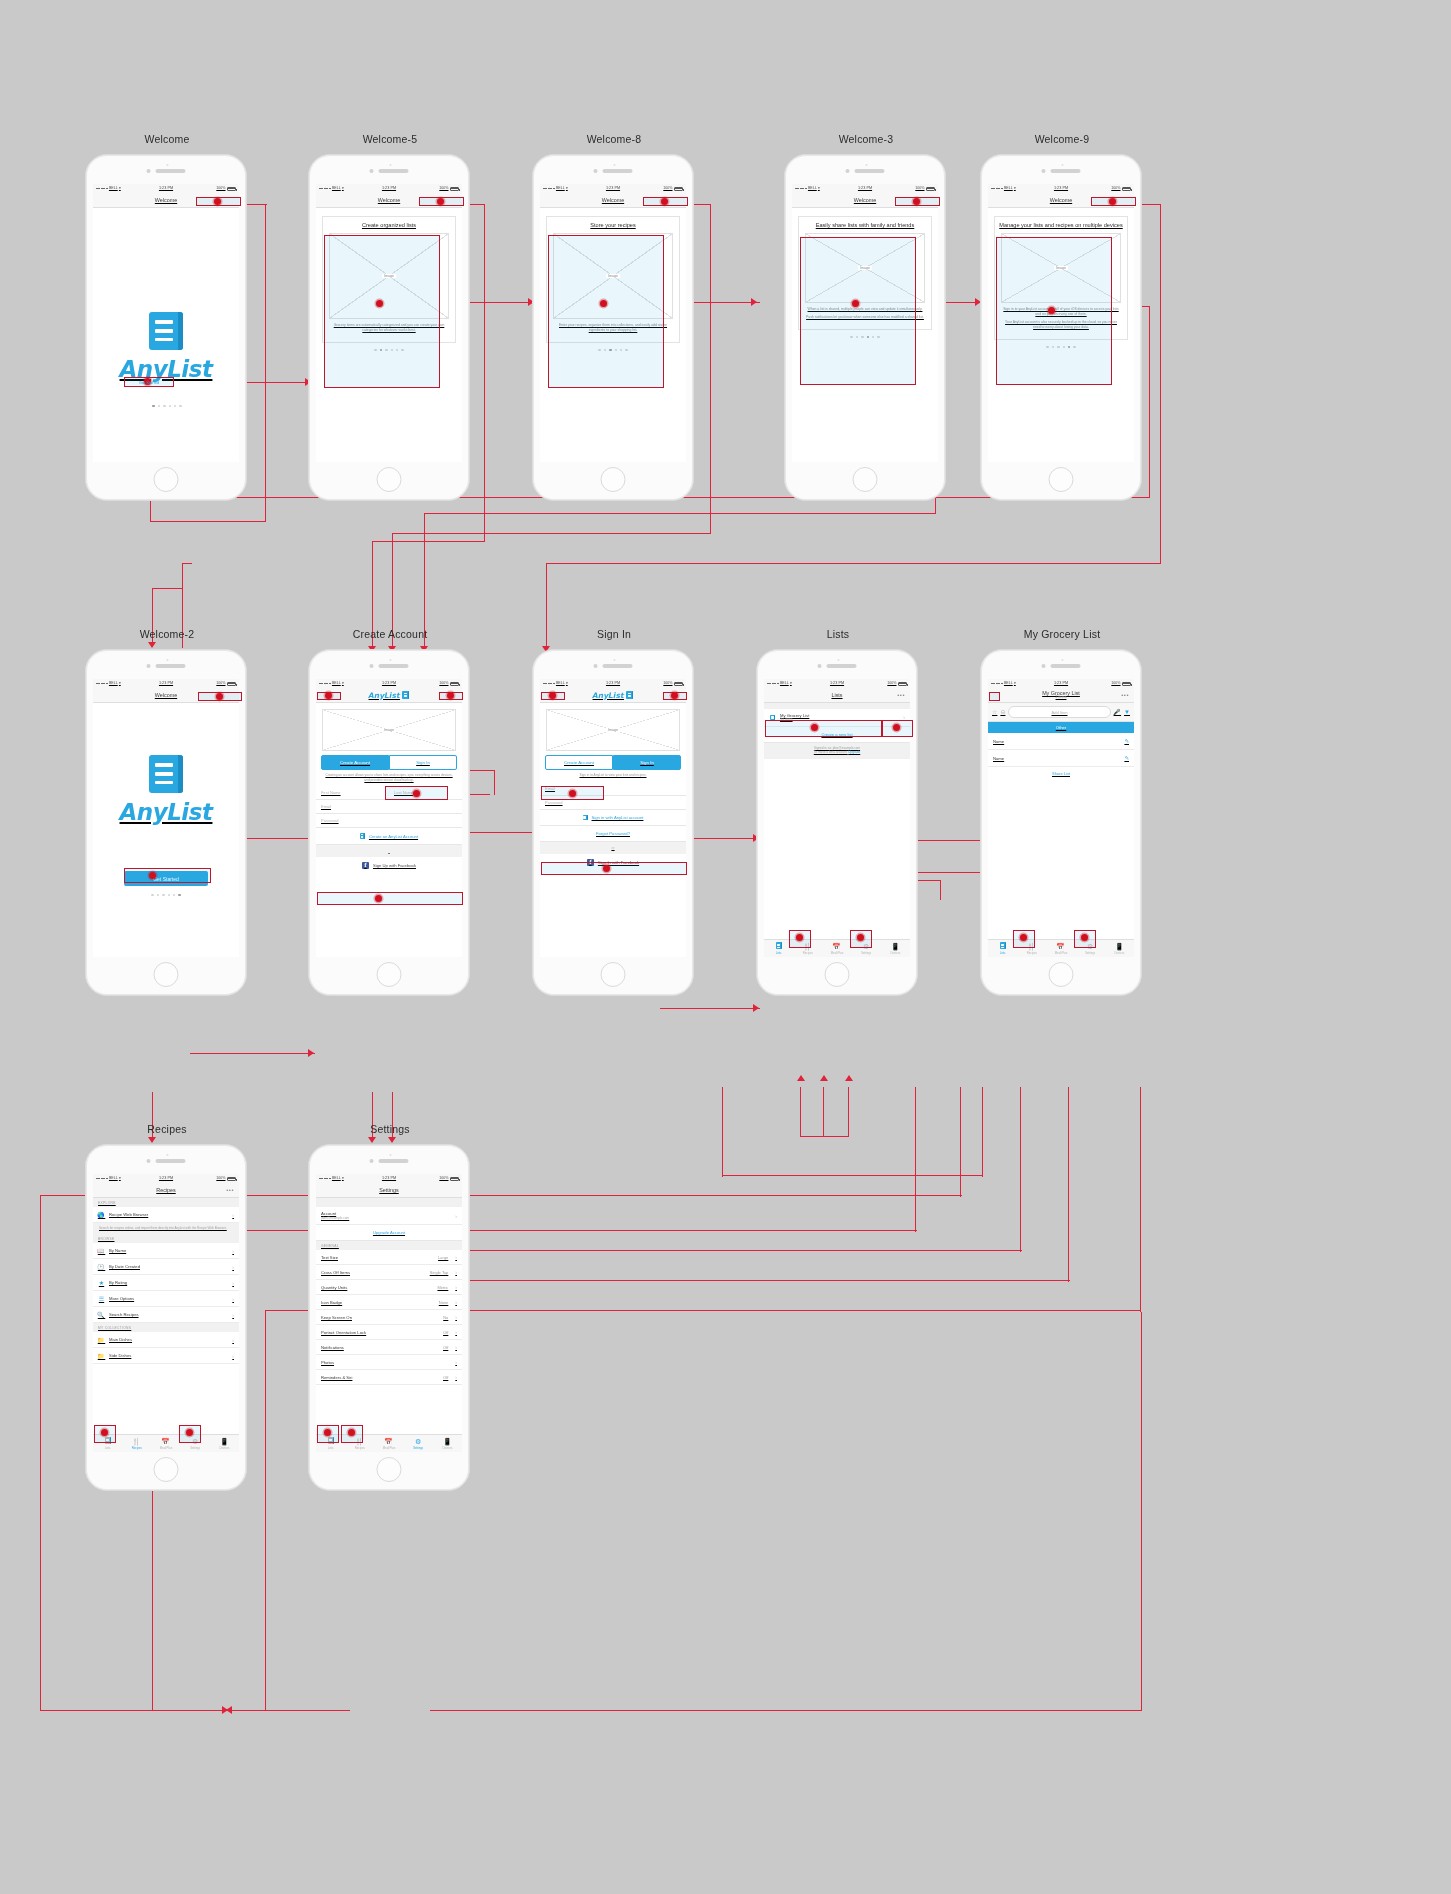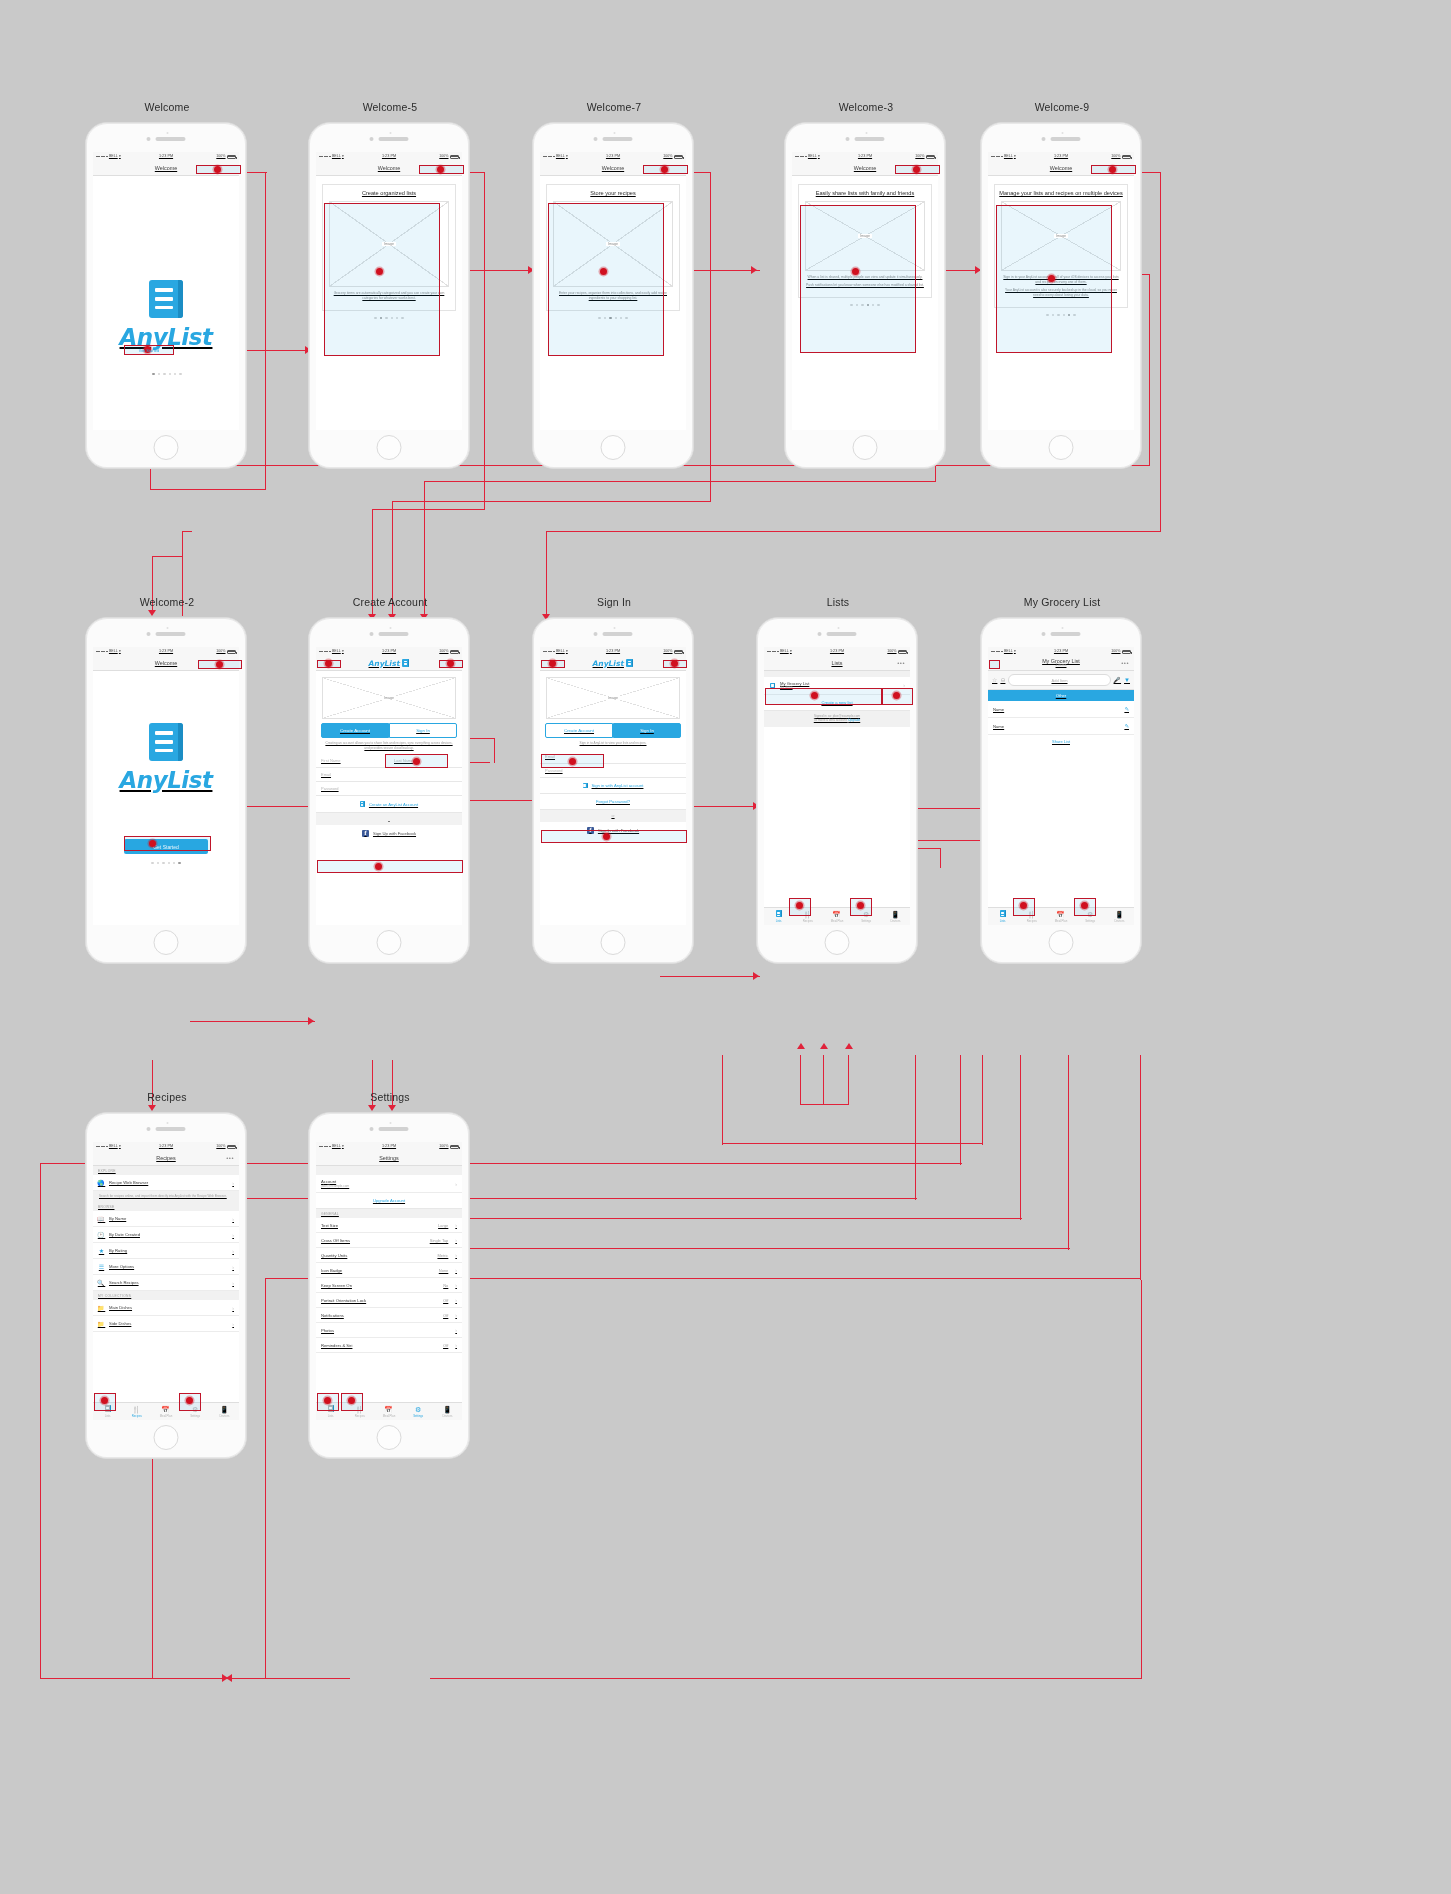--- a/index.html
+++ b/index.html
@@ -4,21 +4,21 @@
 <style>
   * { box-sizing: border-box; }
   html, body { margin:0; padding:0; }
   body {
     width:1451px; height:1894px;
     background:#c9c9c9;
     font-family:"Liberation Sans", sans-serif;
     position:relative;
     overflow:hidden;
   }
-  #canvas { position:absolute; inset:0; }
+  #canvas { position:absolute; inset:0;margin-top:32px; }
 
   
   #wires { position:absolute; left:0; top:0; width:1451px; height:1894px; pointer-events:none; }
 
   
   .phone {
     position:absolute;
     width:162px; height:347px;
     background:#fbfbfb;
     border:1px solid #dcdcdc;
@@ -434,21 +434,21 @@
         </div>
     </div>
     <div class="home-btn"></div>
     <div class="hot" style="left:110px; top:42px; width:45px; height:9px;"></div>
     <div class="pin" style="left:128px; top:43px;"></div>
     <div class="hot" style="left:15px; top:80px; width:116px; height:153px;"></div>
     <div class="pin" style="left:67px; top:145px;"></div>
   </div>
 
   <div class="phone" style="left:532px; top:122px;">
-    <div class="screen-title">Welcome-7</div>
+    <div class="screen-title">Welcome-8</div>
     <div class="speaker">
         <span class="dot"></span>
         <span class="cam"></span>
         <span class="grill"></span>
       </div>
     <div class="display">
       <div class="statusbar">
         <span class="sb-left">
             <span class="sb-dots">
               <i></i>

